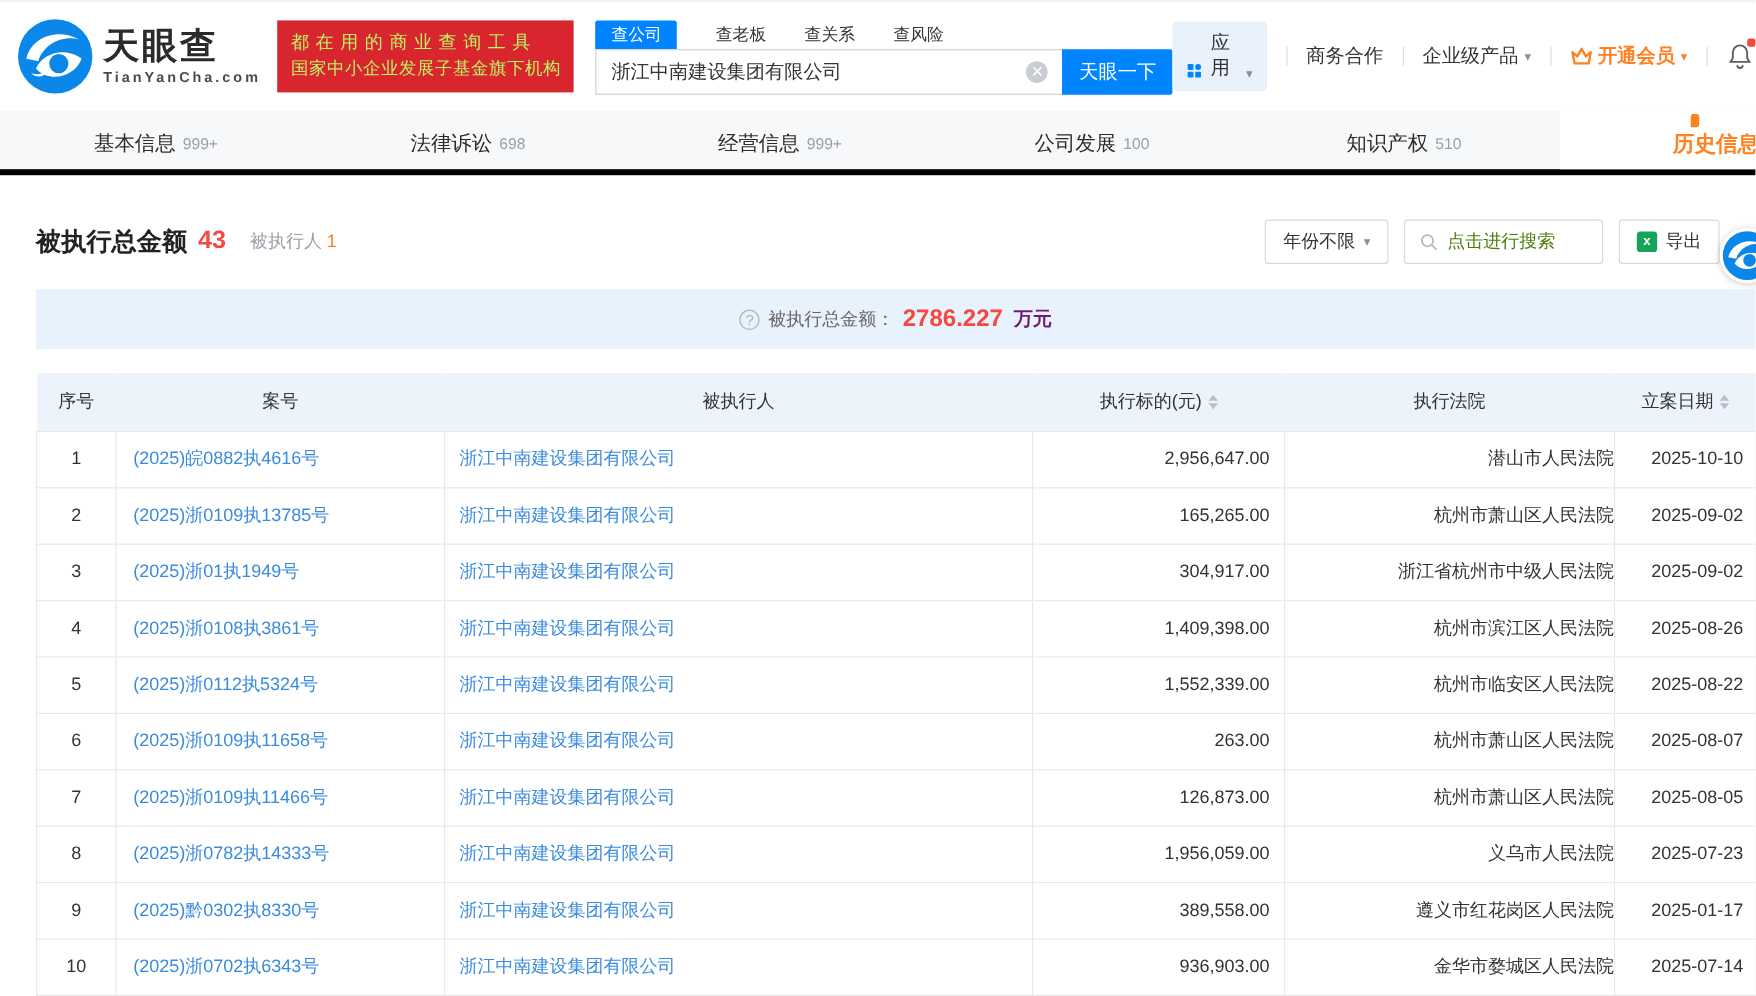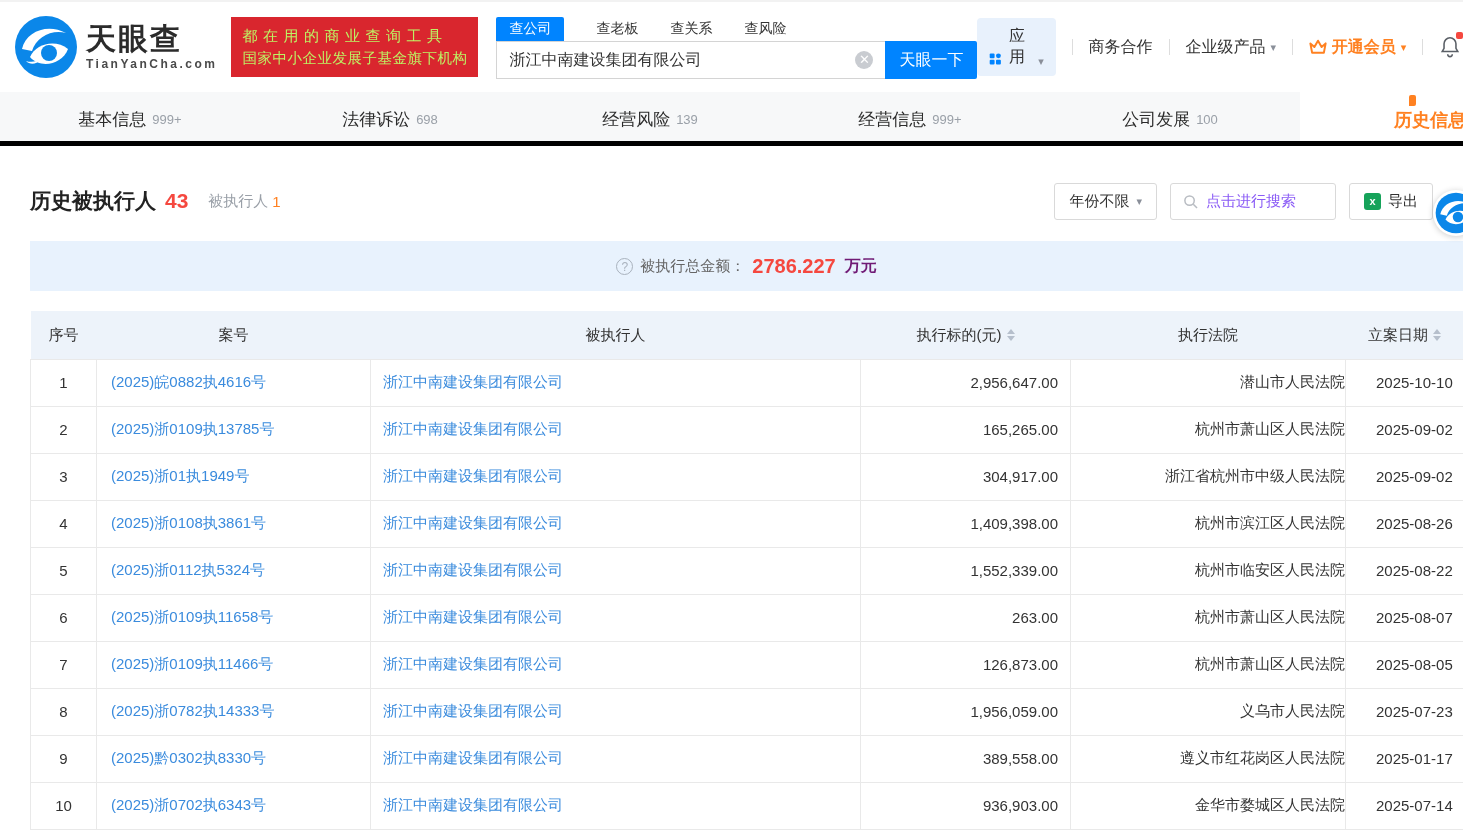--- a/index.html
+++ b/index.html
@@ -57,21 +57,21 @@
   .section-bar { display:flex; align-items:center; margin:36px 30px 0 30px; height:38px; }
   .sec-title { font-size:21px; font-weight:bold; color:#222; }
   .sec-count { font-size:21px; font-weight:bold; color:#f5483f; margin-left:9px; }
   .sec-sub { font-size:15px; color:#9aa0a8; margin-left:20px; }
   .sec-sub-count { font-size:15px; color:#ff8121; margin-left:4px; }
   .sec-controls { margin-left:auto; display:flex; align-items:center; gap:13px; }
   .ctl-btn { height:37px; border:1px solid #d9d9d9; border-radius:3px; background:#fff;
     display:flex; align-items:center; gap:7px; padding:0 14px; font-size:15px; color:#333; cursor:pointer; }
   .mini-search { height:37px; width:166px; border:1px solid #d9d9d9; border-radius:3px; background:#fff;
     display:flex; align-items:center; gap:8px; padding:0 12px; cursor:text; }
-  .mini-search .ph { font-size:15px; color:#8b5cf6; }
+  .mini-search .ph { font-size:15px; color:#4d7c0f; }
   .xls-icon { width:17px; height:17px; background:#16a35a; border-radius:3px; color:#fff; font-size:11px;
     font-weight:bold; text-align:center; line-height:17px; position:relative; }
   .float-logo { position:absolute; right:-16px; top:190px; width:46px; height:46px; border-radius:50%;
     box-shadow:0 1px 6px rgba(0,0,0,.2); background:#fff; padding:2px; cursor:pointer; }
 
   
   .summary-bar { margin:21px 0 0 30px; width:1433px; height:50px; background:#e8f2fd;
     display:flex; align-items:center; justify-content:center; gap:7px; }
   .q-icon { width:17px; height:17px; border:1px solid #a9b2bd; border-radius:50%; color:#a9b2bd;
     font-size:12px; line-height:16px; text-align:center; cursor:pointer; }
@@ -179,40 +179,40 @@
   <div class="nav-inner">
       <div class="nav-tab">
         <span>基本信息</span>
         <span class="nav-count">999+</span>
       </div>
       <div class="nav-tab">
         <span>法律诉讼</span>
         <span class="nav-count">698</span>
       </div>
       <div class="nav-tab">
-        <span>经营风险</span>
-        <span class="nav-count">139</span>
-      </div>
-      <div class="nav-tab">
         <span>经营信息</span>
         <span class="nav-count">999+</span>
       </div>
       <div class="nav-tab">
         <span>公司发展</span>
         <span class="nav-count">100</span>
+      </div>
+      <div class="nav-tab">
+        <span>知识产权</span>
+        <span class="nav-count">510</span>
       </div>
       <div class="nav-tab active">
         <span>历史信息</span>
         <span class="tab-flag"></span>
       </div>
     </div>
 </div>
 
 <div class="section-bar">
-  <span class="sec-title">历史被执行人</span>
+  <span class="sec-title">被执行总金额</span>
   <span class="sec-count">43</span>
   <span class="sec-sub">被执行人</span>
   <span class="sec-sub-count">1</span>
 
   <div class="sec-controls">
     <div class="ctl-btn">
       <span>年份不限</span>
       <span class="caret">▾</span>
     </div>
     <div class="mini-search">

